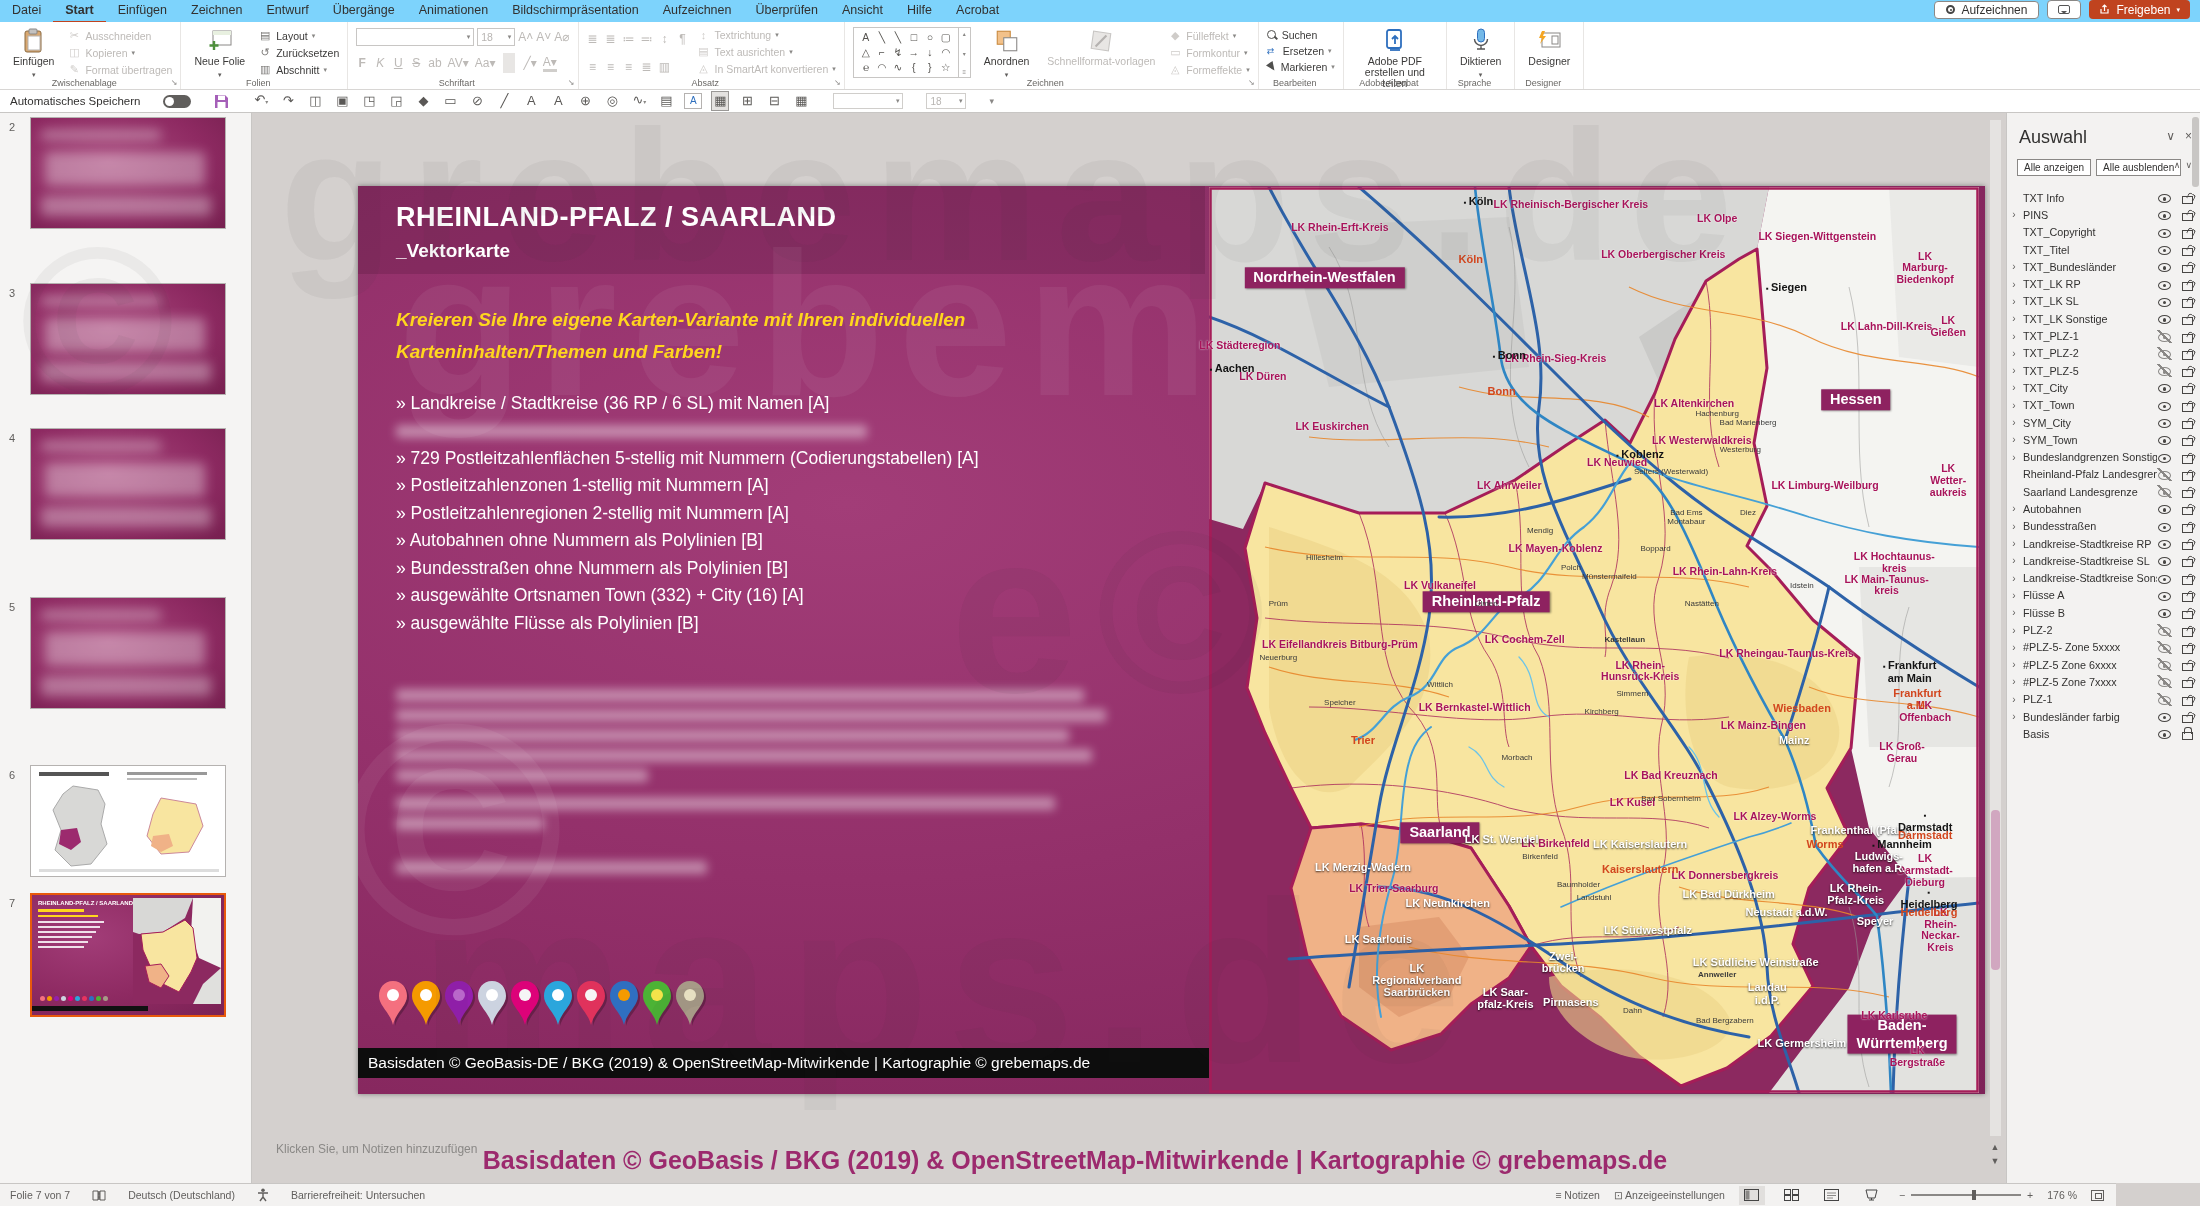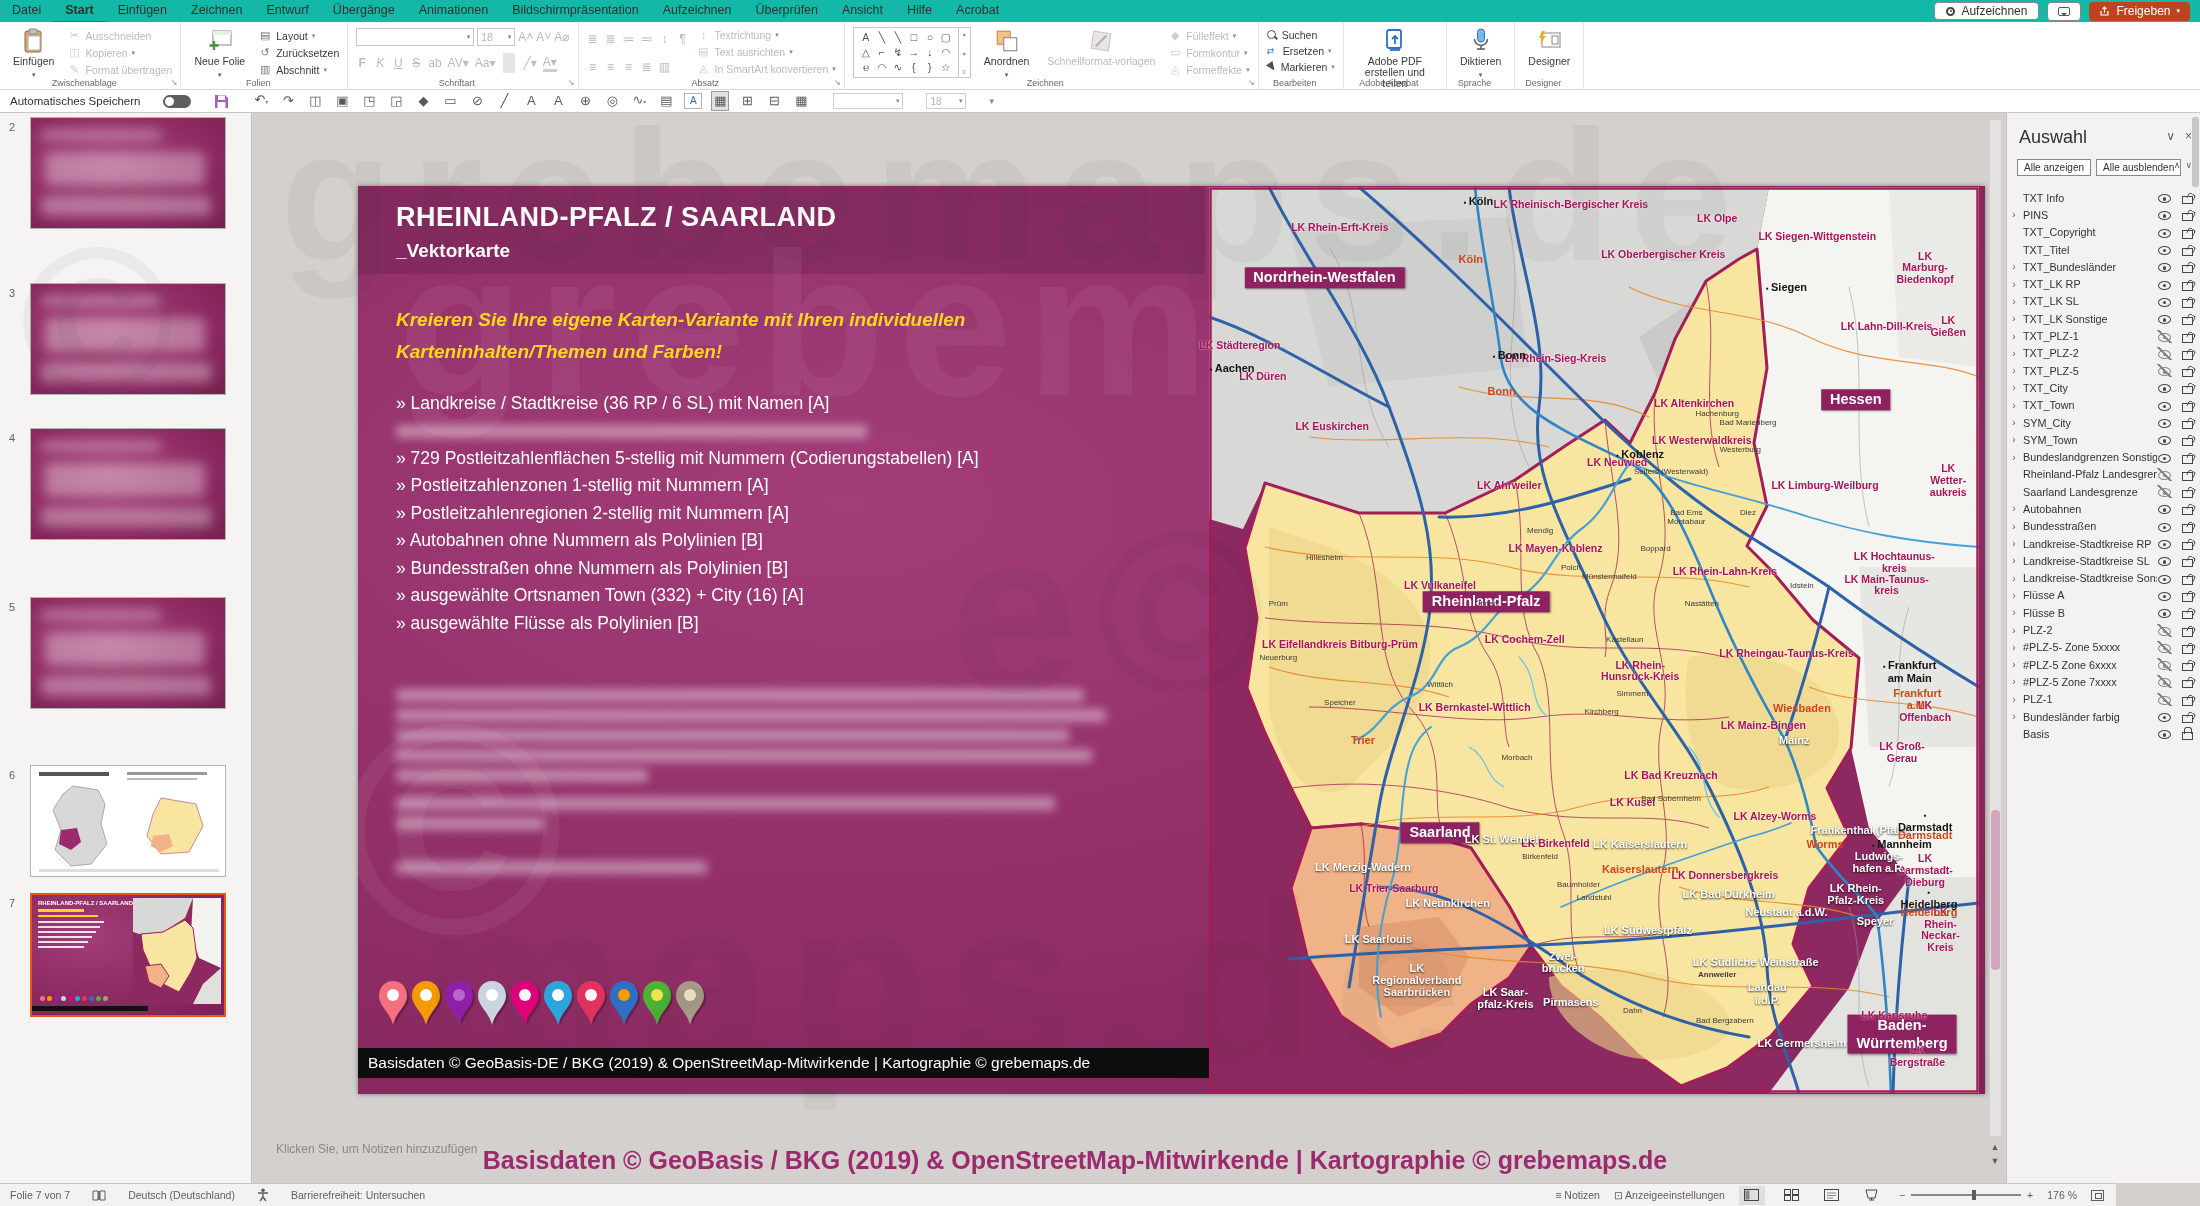--- a/index.html
+++ b/index.html
@@ -1,22 +1,22 @@
 <!DOCTYPE html>
 <html><head>
 <meta charset="utf-8">
 <style>
   * { margin:0; padding:0; box-sizing:border-box; }
   html,body { width:2200px; height:1206px; overflow:hidden; background:#d4d0ce;
     font-family:"Liberation Sans", sans-serif; }
   .app { position:relative; width:2200px; height:1206px; overflow:hidden; }
 
   
-  .menubar { position:absolute; left:0; top:0; width:2200px; height:22px; background:#14b8a6;
-    display:flex; align-items:center; font-size:12.5px; color:#323130; z-index:30; }
+  .menubar { position:absolute; left:0; top:0; width:2200px; height:22px; background:#7dd3fc;
+    display:flex; align-items:flex-start; font-size:12.5px; color:#323130; z-index:30; }
   .tab { padding:3px 12px 4px; cursor:default; }
   .tab.active { font-weight:bold; border-bottom:2.5px solid #c0431f; }
   .mb-right { margin-left:auto; display:flex; align-items:center; gap:8px; padding-right:10px; }
   .btn-rec { display:flex; align-items:center; gap:6px; border:1px solid #8a8886; border-radius:4px;
     background:#fff; padding:1px 11px; font-size:12px; }
   .rec-dot { width:9px; height:9px; border:2px solid #444; border-radius:50%; display:inline-block; position:relative; }
   .rec-dot::after { content:""; position:absolute; left:1.5px; top:1.5px; width:2px; height:2px; background:#444; border-radius:50%; }
   .btn-cmt { width:34px; height:19px; border:1px solid #8a8886; border-radius:4px; background:#fff;
     display:flex; align-items:center; justify-content:center; }
   .cmt-ico { width:12px; height:9px; border:1.4px solid #555; border-radius:2px; position:relative; }
@@ -851,21 +851,21 @@
           <div class="ml ocity" style="left: 56%; top: 75.3%;">Kaiserslautern</div>
           <div class="ml ocity" style="left: 80%; top: 72.5%;">Worms</div>
           <div class="ml ocity" style="left: 92%; top: 56.5%;">Frankfurt a.M.</div>
           <div class="ml ocity" style="left: 77%; top: 57.5%;">Wiesbaden</div>
           <div class="ml ocity" style="left: 93.5%; top: 80%;">Heidelberg</div>
           <div class="ml ocity" style="left: 93%; top: 71.5%;">Darmstadt</div>
           <div class="ml town" style="left: 9%; top: 46%;">Prüm</div>
           <div class="ml town" style="left: 15%; top: 41%;">Hillesheim</div>
           <div class="ml town" style="left: 36%; top: 46%;">Ulmen</div>
           <div class="ml town" style="left: 47%; top: 42%;">Polch</div>
-          <div class="ml town" style="left: 54%; top: 50%;">Kastellaun</div>
+          <div class="ml town" style="left: 54%; top: 50%; font-weight: bold;">Kastellaun</div>
           <div class="ml town" style="left: 55%; top: 56%;">Simmern</div>
           <div class="ml town" style="left: 51%; top: 58%;">Kirchberg</div>
           <div class="ml town" style="left: 40%; top: 63%;">Morbach</div>
           <div class="ml town" style="left: 60%; top: 67.5%;">Bad Sobernheim</div>
           <div class="ml town" style="left: 43%; top: 74%;">Birkenfeld</div>
           <div class="ml town" style="left: 48%; top: 77%;">Baumholder</div>
           <div class="ml town" style="left: 30%; top: 55%;">Wittlich</div>
           <div class="ml town" style="left: 43%; top: 38%;">Mendig</div>
           <div class="ml town" style="left: 9%; top: 52%;">Neuerburg</div>
           <div class="ml town" style="left: 17%; top: 57%;">Speicher</div>

